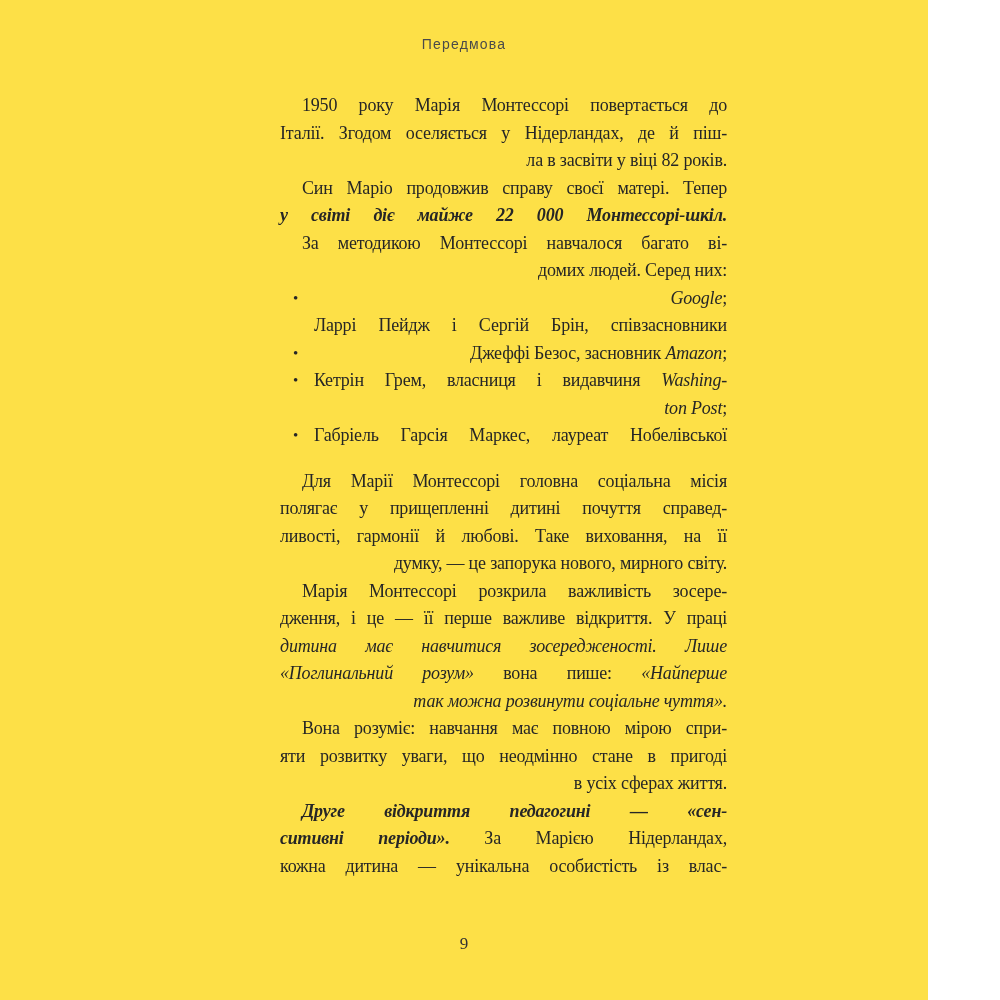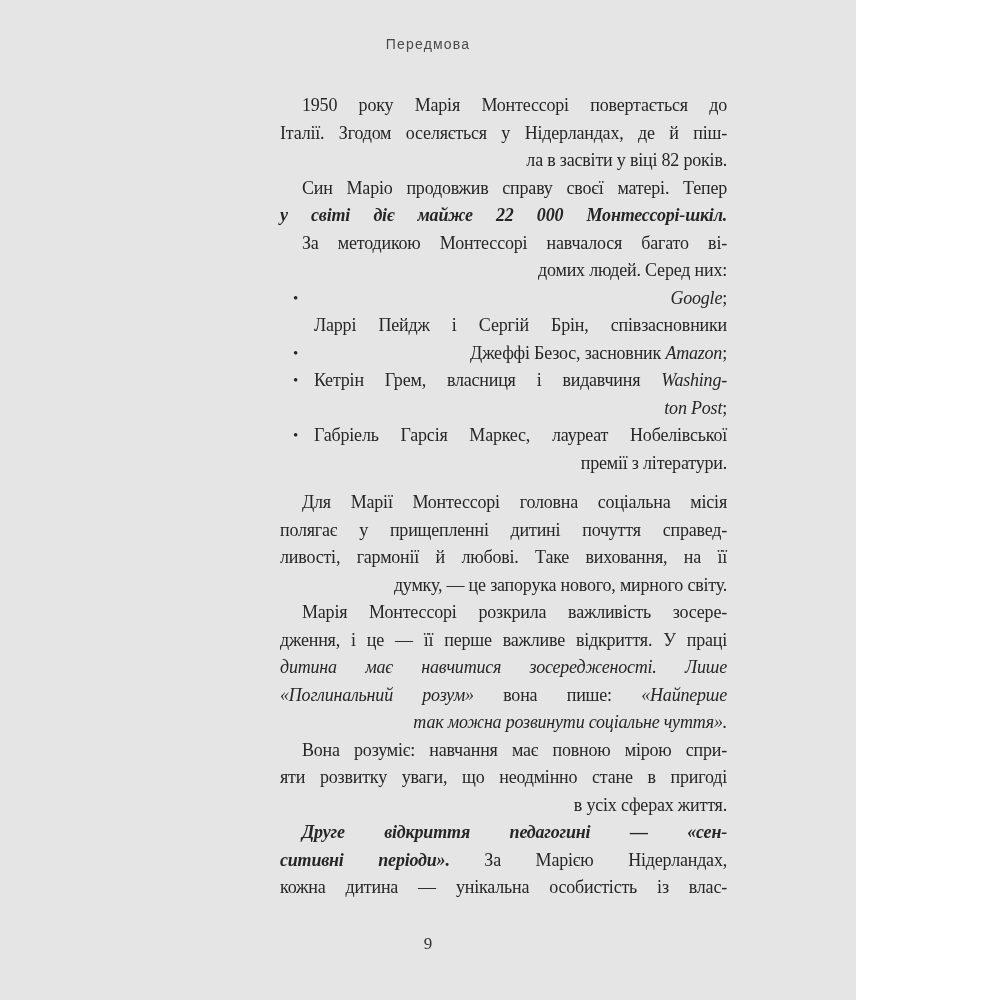--- a/index.html
+++ b/index.html
@@ -1,21 +1,21 @@
 <!DOCTYPE html>
 <html><head>
 <meta charset="utf-8">
 <style>
   * { margin: 0; padding: 0; box-sizing: border-box; }
   html, body { background: #ffffff; }
   .page {
     position: relative;
-    width: 856px;
+    width: 928px;
     height: 1000px;
-    background: #e5e5e5;
+    background: #fde047;
     overflow: hidden;
     color: #262626;
     font-family: "Liberation Serif", "DejaVu Serif", serif;
   }
   .chapter-header {
     position: absolute;
     top: 36px;
     left: 0;
     width: 100%;
     text-align: center;
@@ -46,21 +46,21 @@
   .bullet-item { position: relative; padding-left: 34px; }
   .bullet-dot {
     position: absolute;
     left: 13px;
     top: 0;
     font-size: 15px;
     line-height: 27.5px;
     font-style: normal;
     font-weight: normal;
   }
-  .gap-before { margin-top: 12px; }
+  .gap-before { margin-top: 18px; }
   .page-number {
     position: absolute;
     top: 934px;
     left: 0;
     width: 100%;
     text-align: center;
     font-size: 17px;
     color: #333333;
   }
 </style>
@@ -104,21 +104,20 @@
 
       <div class="bullet-item">
         <span class="bullet-dot">•</span>
         <div class="line justify"><span>Кетрін Грем, власниця і видавчиня </span><span class="i">Washing-</span></div>
         <div class="line left"><span class="i">ton Post</span><span>;</span></div>
       </div>
 
       <div class="bullet-item">
         <span class="bullet-dot">•</span>
         <div class="line justify"><span>Габріель Гарсія Маркес, лауреат Нобелівської</span></div>
-        <div class="line left"><span>премії з літератури.</span></div>
       </div>
 
     </div>
 
     <div class="gap-before">
       <div class="line justify indent"><span>Для Марії Монтессорі головна соціальна місія</span></div>
       <div class="line justify"><span>полягає у прищепленні дитині почуття справед-</span></div>
       <div class="line justify"><span>ливості, гармонії й любові. Таке виховання, на її</span></div>
       <div class="line left"><span>думку, — це запорука нового, мирного світу.</span></div>
     </div>

